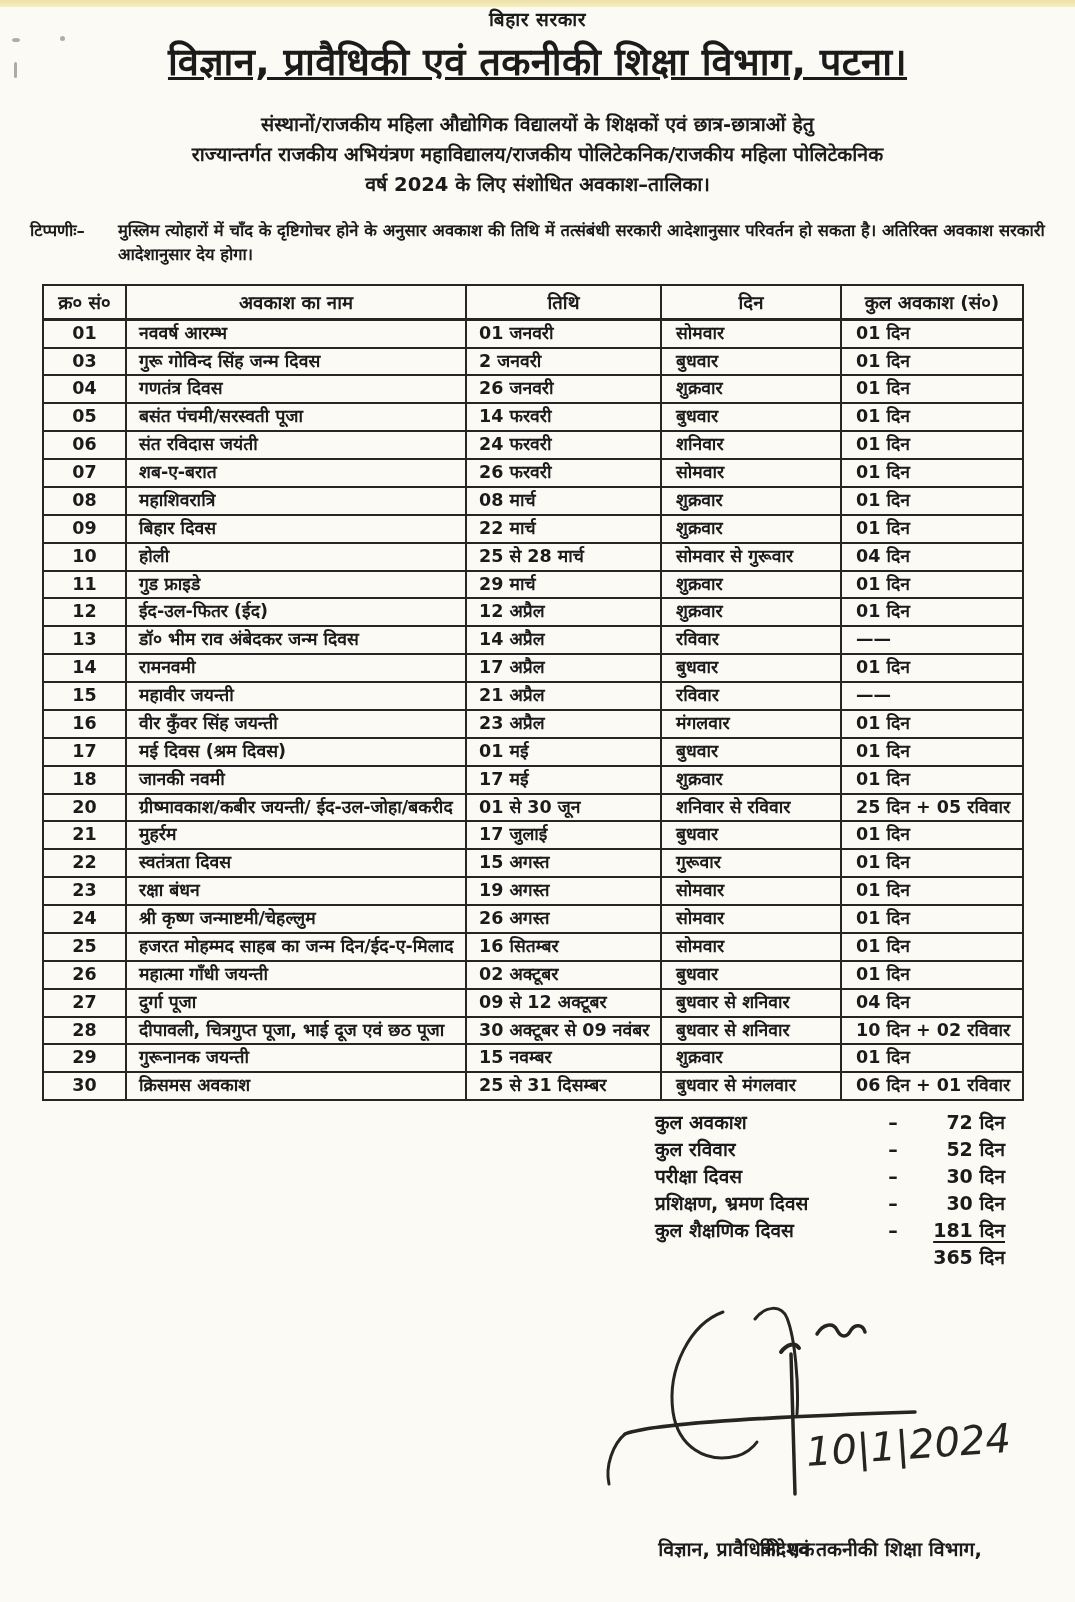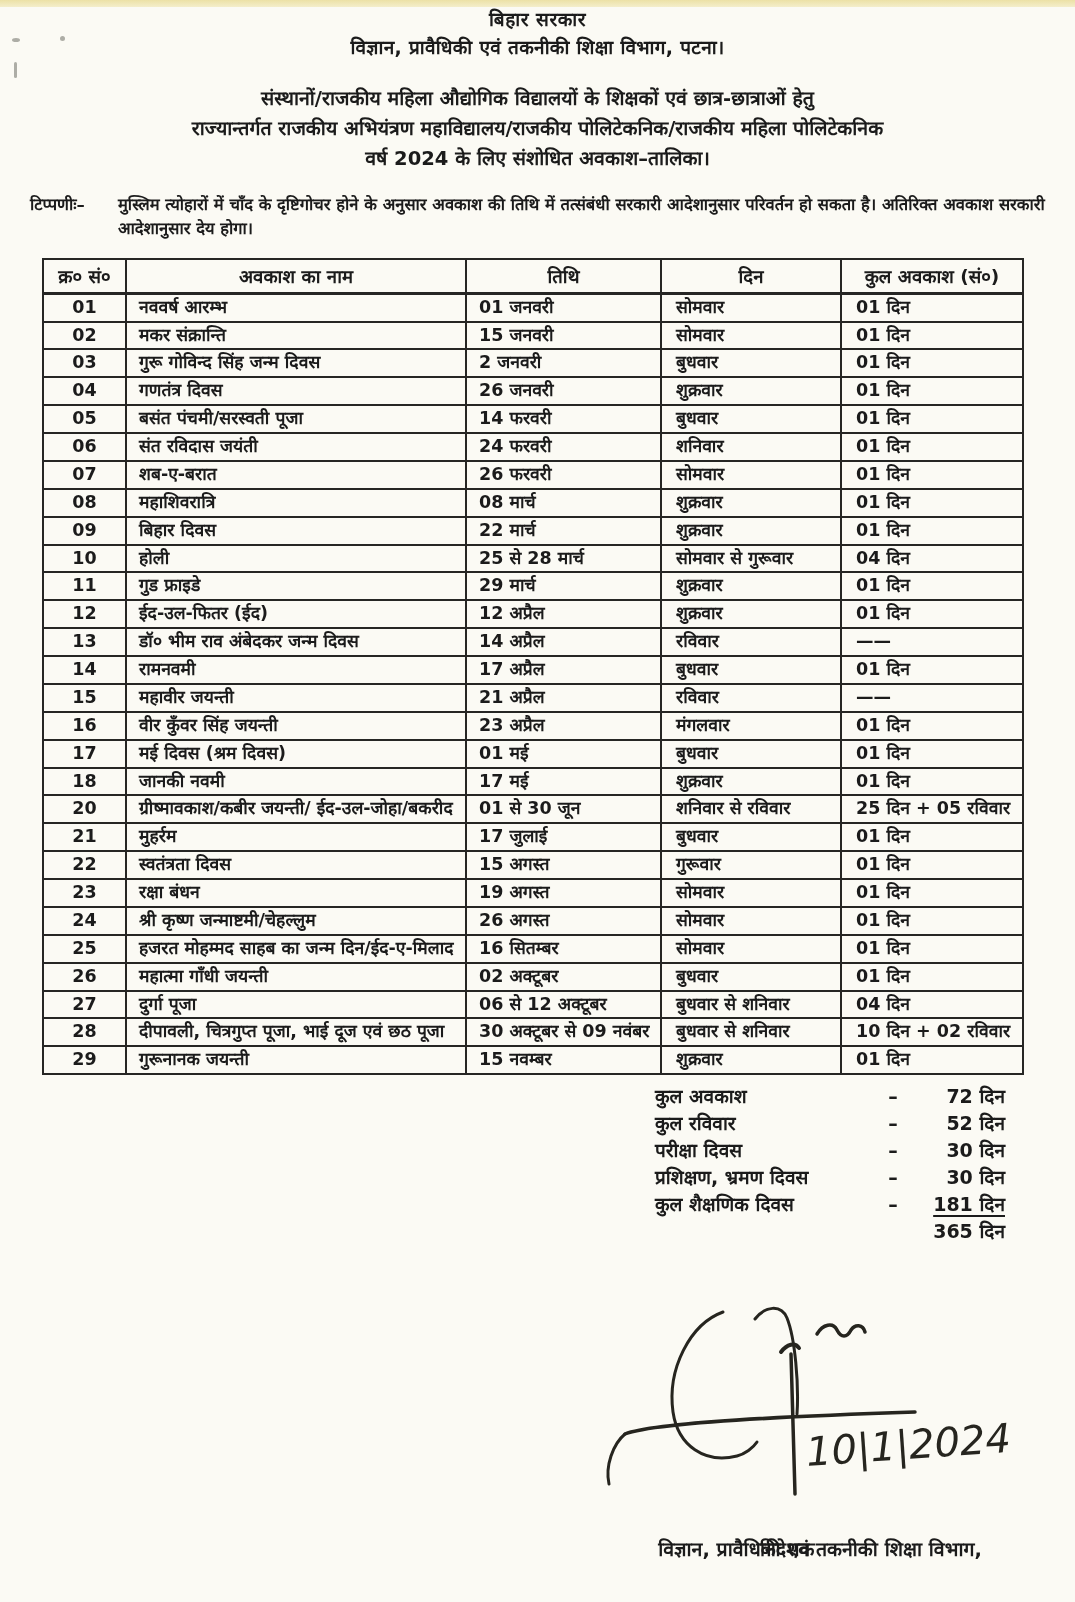--- a/index.html
+++ b/index.html
@@ -17,21 +17,21 @@
   }
   .top-strip {
     position: absolute; top: 0; left: 0;
     width: 100%; height: 7px;
     background: linear-gradient(#ece1a6, #f4eecb);
   }
   .speck { position:absolute; background:#7a7a72; border-radius:50%; opacity:.6; }
 
   header { text-align: center; padding-top: 6px; }
   .gov-name { font-size: 19px; font-weight: 700; letter-spacing: .5px; }
-  .dept-title { font-size: 19px; font-weight: 700; margin: 2px 0 0 0; letter-spacing: .3px; }
+  .dept-title { font-size: 38px; font-weight: 700; margin: 2px 0 0 0; letter-spacing: .3px; text-decoration: underline; }
   .subtitle-block { margin-top: 24px; font-size: 19.5px; font-weight: 700; line-height: 1.55; }
   .subtitle-block p { margin: 0; }
 
   .note {
     display: flex;
     margin: 18px 28px 0 30px;
     font-size: 16.5px; font-weight: 700;
     line-height: 1.5;
   }
   .note-label { flex: 0 0 88px; }
@@ -151,27 +151,20 @@
     </thead>
     <tbody id="table-body">
         <tr>
           <td class="c-serial">01</td>
           <td class="c-name">नववर्ष आरम्भ</td>
           <td class="c-date">01 जनवरी</td>
           <td class="c-day">सोमवार</td>
           <td class="c-total">01 दिन</td>
         </tr>
         <tr>
-          <td class="c-serial">02</td>
-          <td class="c-name">मकर संक्रान्ति</td>
-          <td class="c-date">15 जनवरी</td>
-          <td class="c-day">सोमवार</td>
-          <td class="c-total">01 दिन</td>
-        </tr>
-        <tr>
           <td class="c-serial">03</td>
           <td class="c-name">गुरू गोविन्द सिंह जन्म दिवस</td>
           <td class="c-date">2 जनवरी</td>
           <td class="c-day">बुधवार</td>
           <td class="c-total">01 दिन</td>
         </tr>
         <tr>
           <td class="c-serial">04</td>
           <td class="c-name">गणतंत्र दिवस</td>
           <td class="c-date">26 जनवरी</td>
@@ -321,37 +314,44 @@
         <tr>
           <td class="c-serial">26</td>
           <td class="c-name">महात्मा गाँधी जयन्ती</td>
           <td class="c-date">02 अक्टूबर</td>
           <td class="c-day">बुधवार</td>
           <td class="c-total">01 दिन</td>
         </tr>
         <tr>
           <td class="c-serial">27</td>
           <td class="c-name">दुर्गा पूजा</td>
-          <td class="c-date">06 से 12 अक्टूबर</td>
+          <td class="c-date">09 से 12 अक्टूबर</td>
           <td class="c-day">बुधवार से शनिवार</td>
           <td class="c-total">04 दिन</td>
         </tr>
         <tr>
           <td class="c-serial">28</td>
           <td class="c-name">दीपावली, चित्रगुप्त पूजा, भाई दूज एवं छठ पूजा</td>
           <td class="c-date">30 अक्टूबर से 09 नवंबर</td>
           <td class="c-day">बुधवार से शनिवार</td>
           <td class="c-total">10 दिन + 02 रविवार</td>
         </tr>
         <tr>
           <td class="c-serial">29</td>
           <td class="c-name">गुरूनानक जयन्ती</td>
           <td class="c-date">15 नवम्बर</td>
           <td class="c-day">शुक्रवार</td>
           <td class="c-total">01 दिन</td>
+        </tr>
+        <tr>
+          <td class="c-serial">30</td>
+          <td class="c-name">क्रिसमस अवकाश</td>
+          <td class="c-date">25 से 31 दिसम्बर</td>
+          <td class="c-day">बुधवार से मंगलवार</td>
+          <td class="c-total">06 दिन + 01 रविवार</td>
         </tr>
       </tbody>
   </table>
 
   <div class="summary">
     <div id="summary-rows">
         <div class="summary-row">
           <span class="summary-label">कुल अवकाश</span>
           <span class="summary-dash">–</span>
           <span class="summary-value">72 दिन</span>

